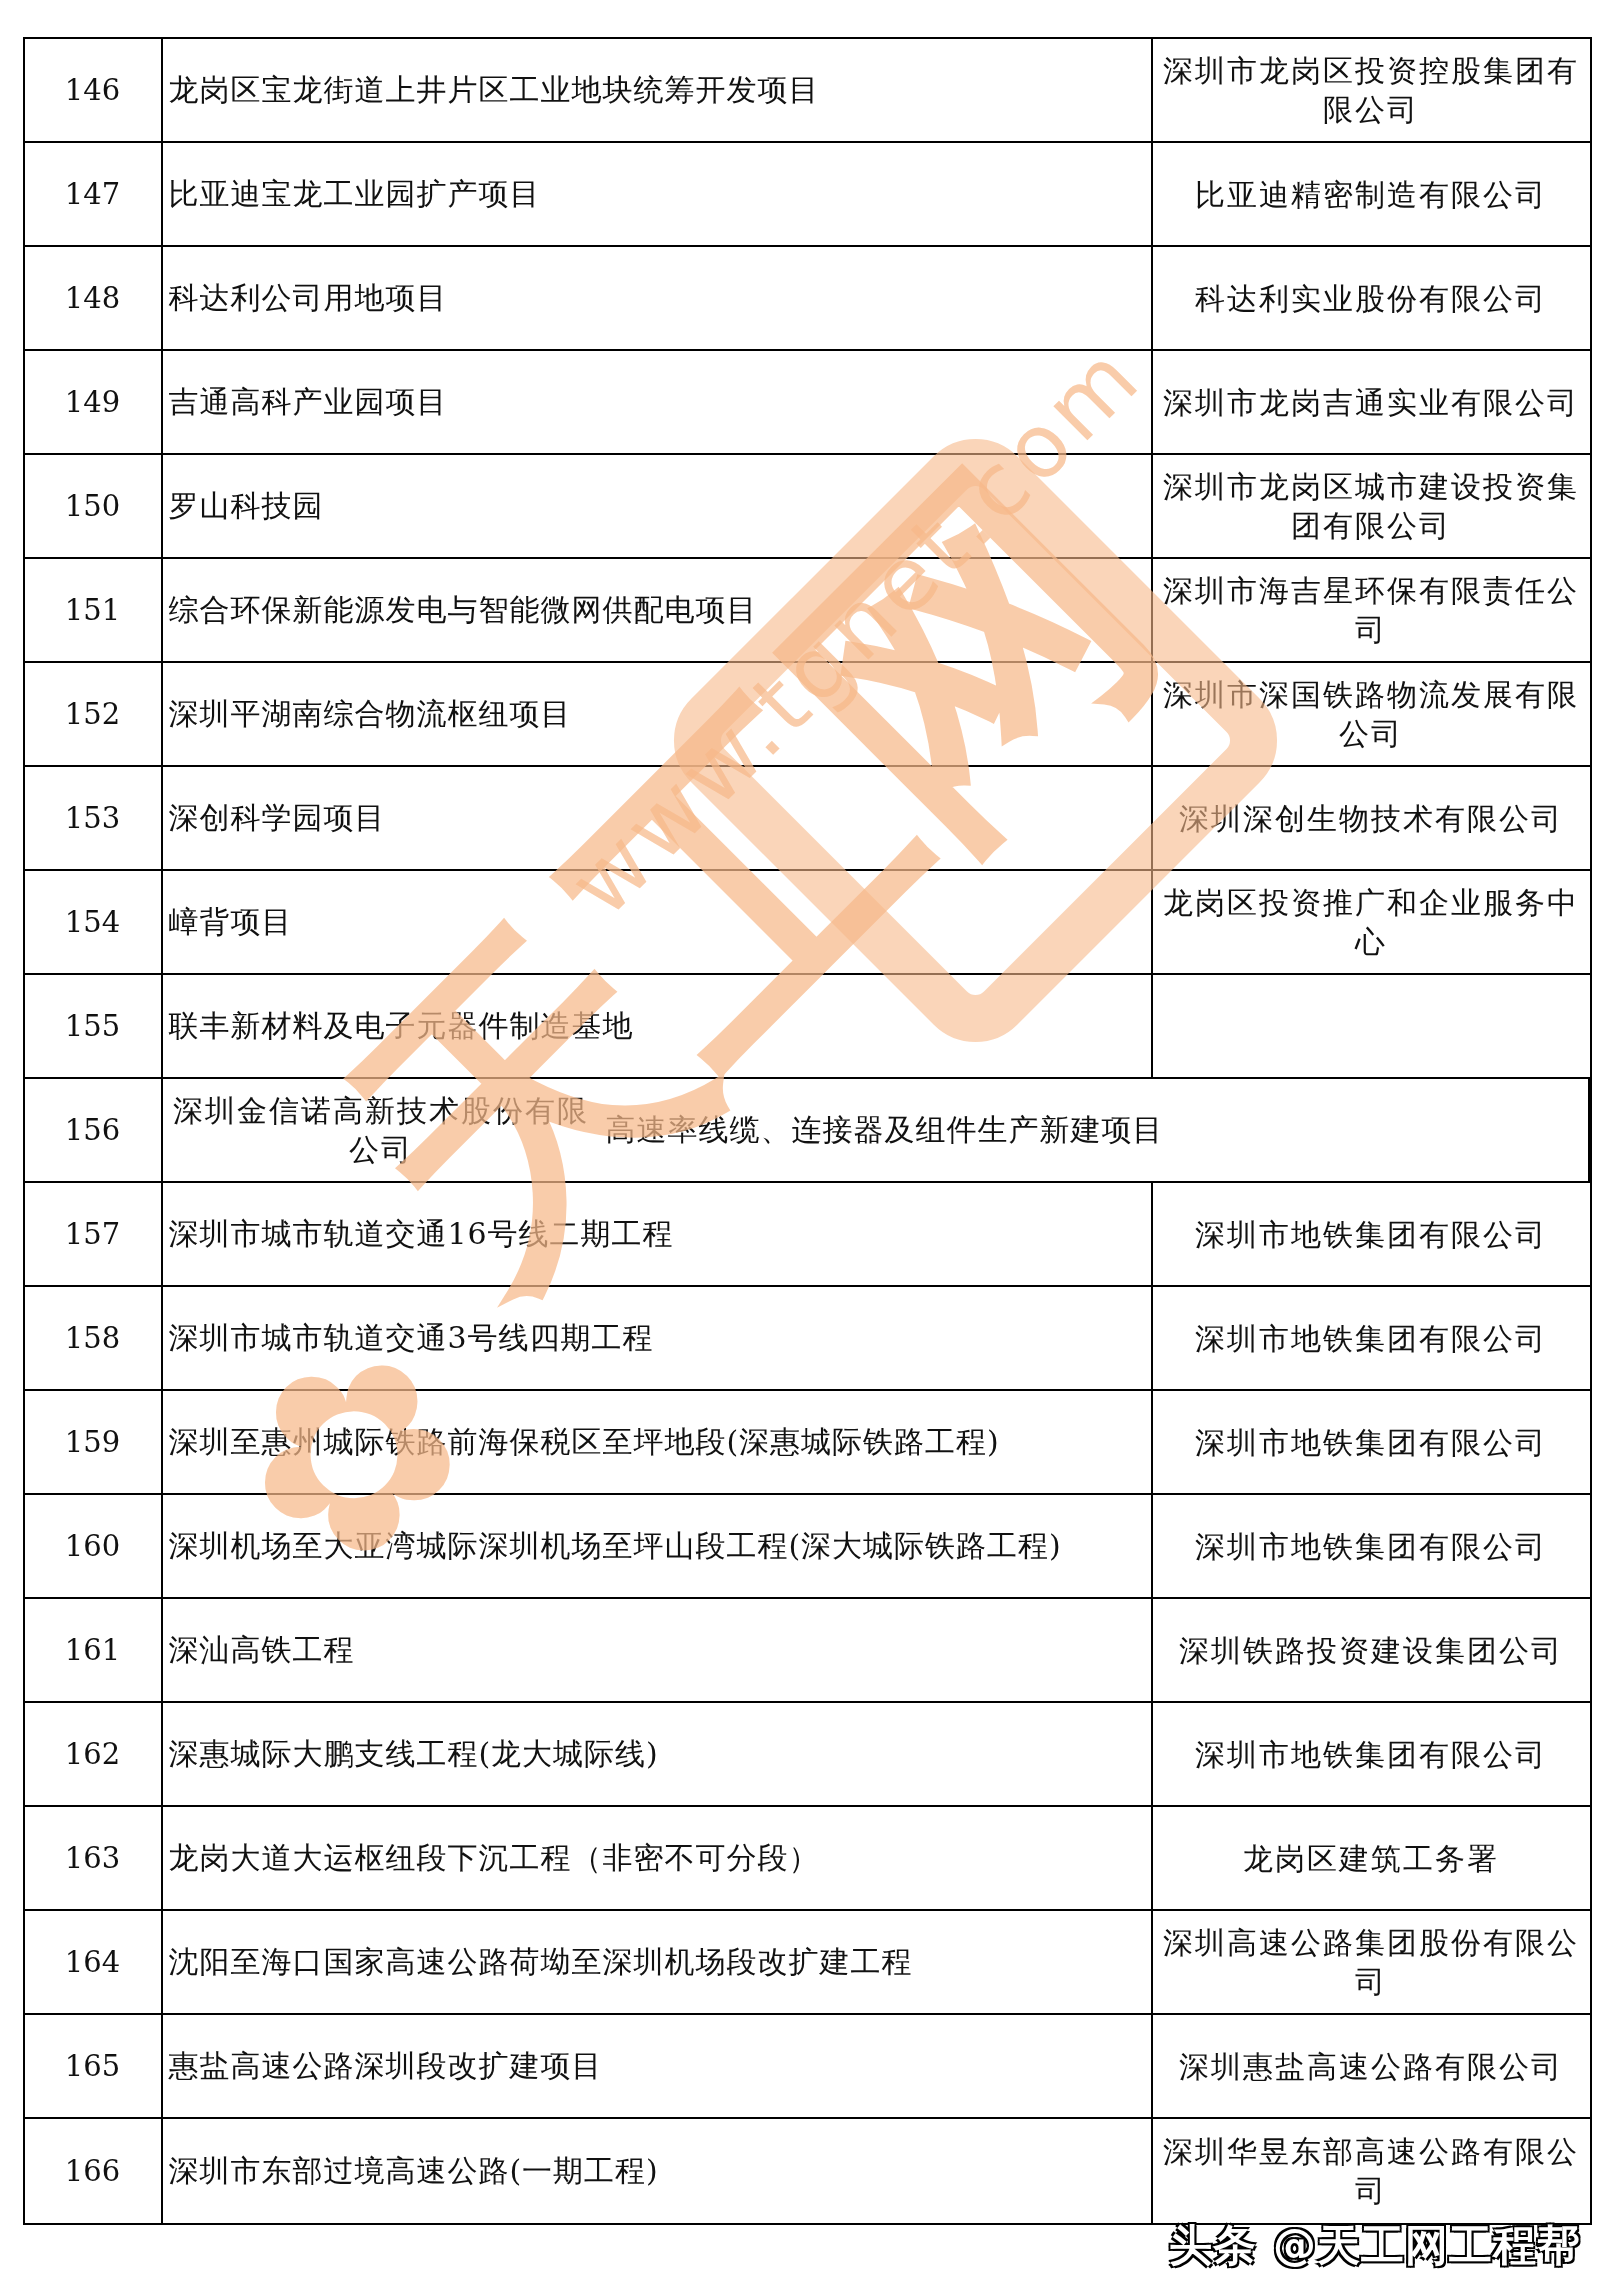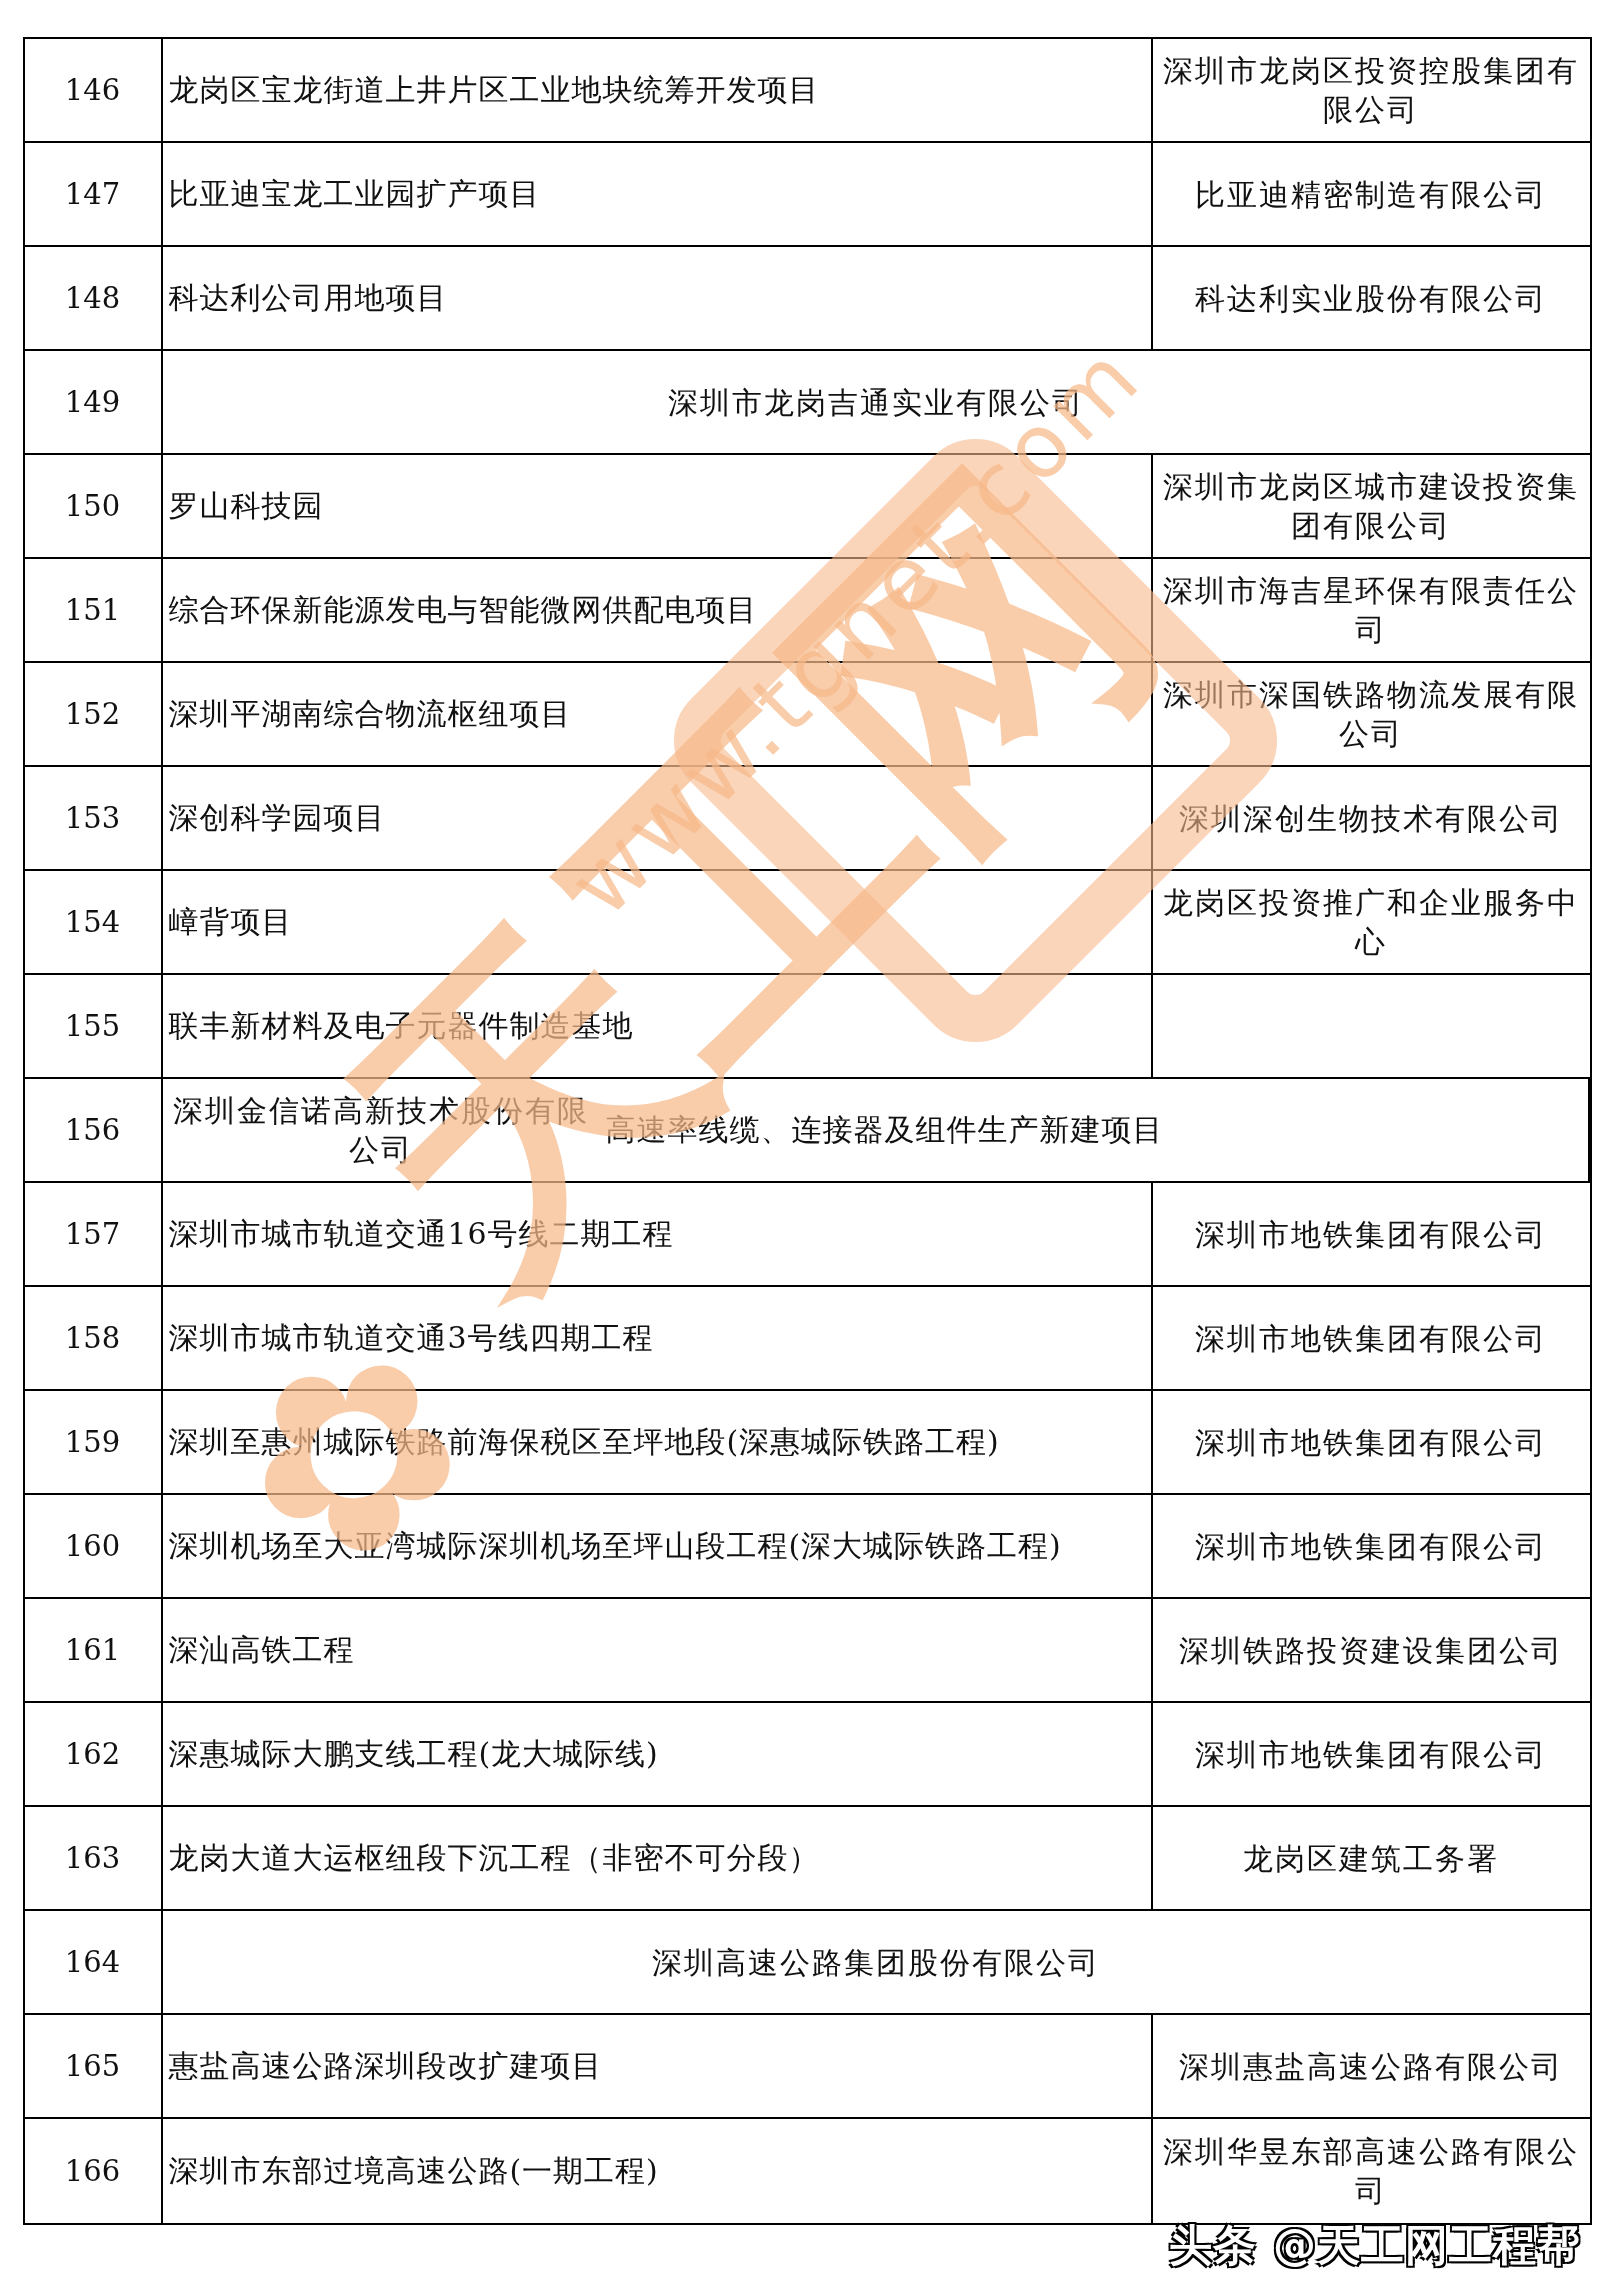--- a/index.html
+++ b/index.html
@@ -39,20 +39,21 @@
     <div class="cell c-name">比亚迪宝龙工业园扩产项目</div>
     <div class="cell c-unit">比亚迪精密制造有限公司</div>
   </div>
   <div class="row">
     <div class="cell c-num">148</div>
     <div class="cell c-name">科达利公司用地项目</div>
     <div class="cell c-unit">科达利实业股份有限公司</div>
   </div>
   <div class="row">
     <div class="cell c-num">149</div>
+    <div class="cell c-name">吉通高科产业园项目</div>
     <div class="cell c-unit">深圳市龙岗吉通实业有限公司</div>
   </div>
   <div class="row">
     <div class="cell c-num">150</div>
     <div class="cell c-name">罗山科技园</div>
     <div class="cell c-unit">深圳市龙岗区城市建设投资集团有限公司</div>
   </div>
   <div class="row">
     <div class="cell c-num">151</div>
     <div class="cell c-name">综合环保新能源发电与智能微网供配电项目</div>
@@ -112,20 +113,21 @@
     <div class="cell c-name">深惠城际大鹏支线工程(龙大城际线)</div>
     <div class="cell c-unit">深圳市地铁集团有限公司</div>
   </div>
   <div class="row">
     <div class="cell c-num">163</div>
     <div class="cell c-name">龙岗大道大运枢纽段下沉工程（非密不可分段）</div>
     <div class="cell c-unit">龙岗区建筑工务署</div>
   </div>
   <div class="row">
     <div class="cell c-num">164</div>
+    <div class="cell c-name">沈阳至海口国家高速公路荷坳至深圳机场段改扩建工程</div>
     <div class="cell c-unit">深圳高速公路集团股份有限公司</div>
   </div>
   <div class="row">
     <div class="cell c-num">165</div>
     <div class="cell c-name">惠盐高速公路深圳段改扩建项目</div>
     <div class="cell c-unit">深圳惠盐高速公路有限公司</div>
   </div>
   <div class="row">
     <div class="cell c-num">166</div>
     <div class="cell c-name">深圳市东部过境高速公路(一期工程)</div>

